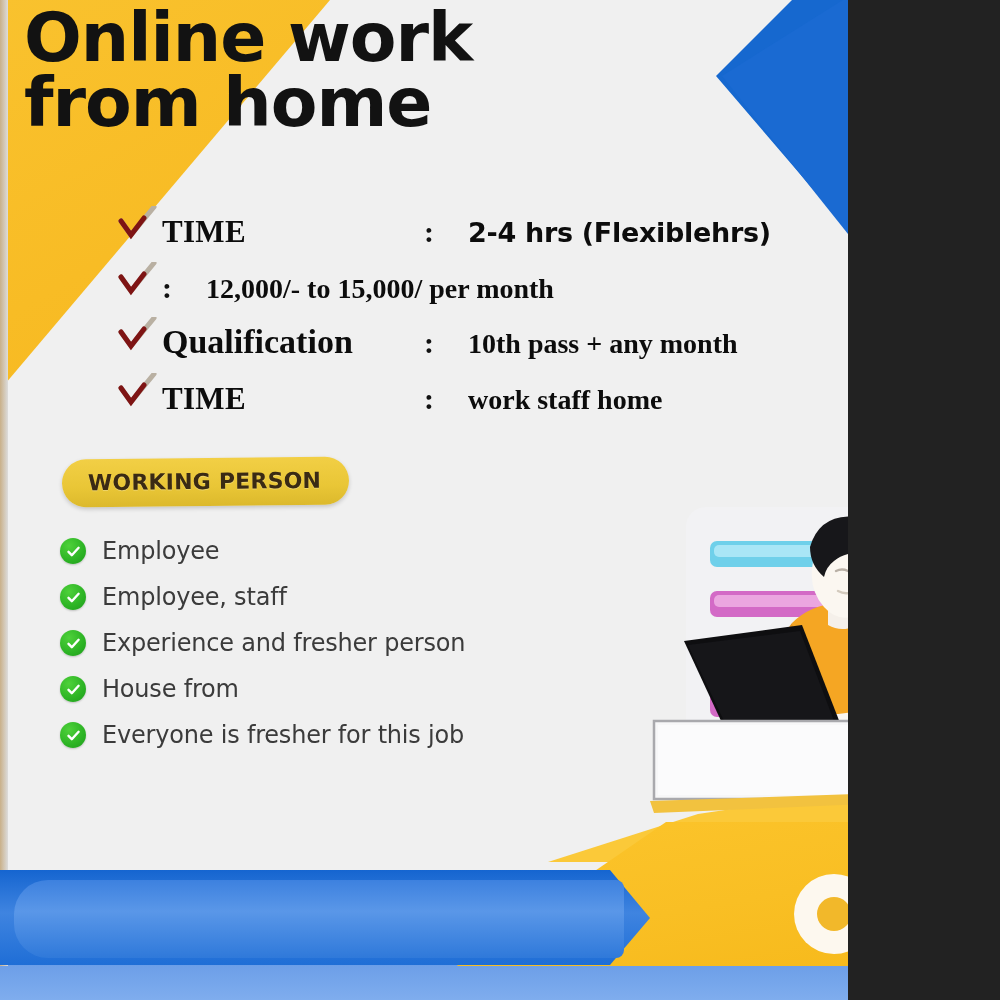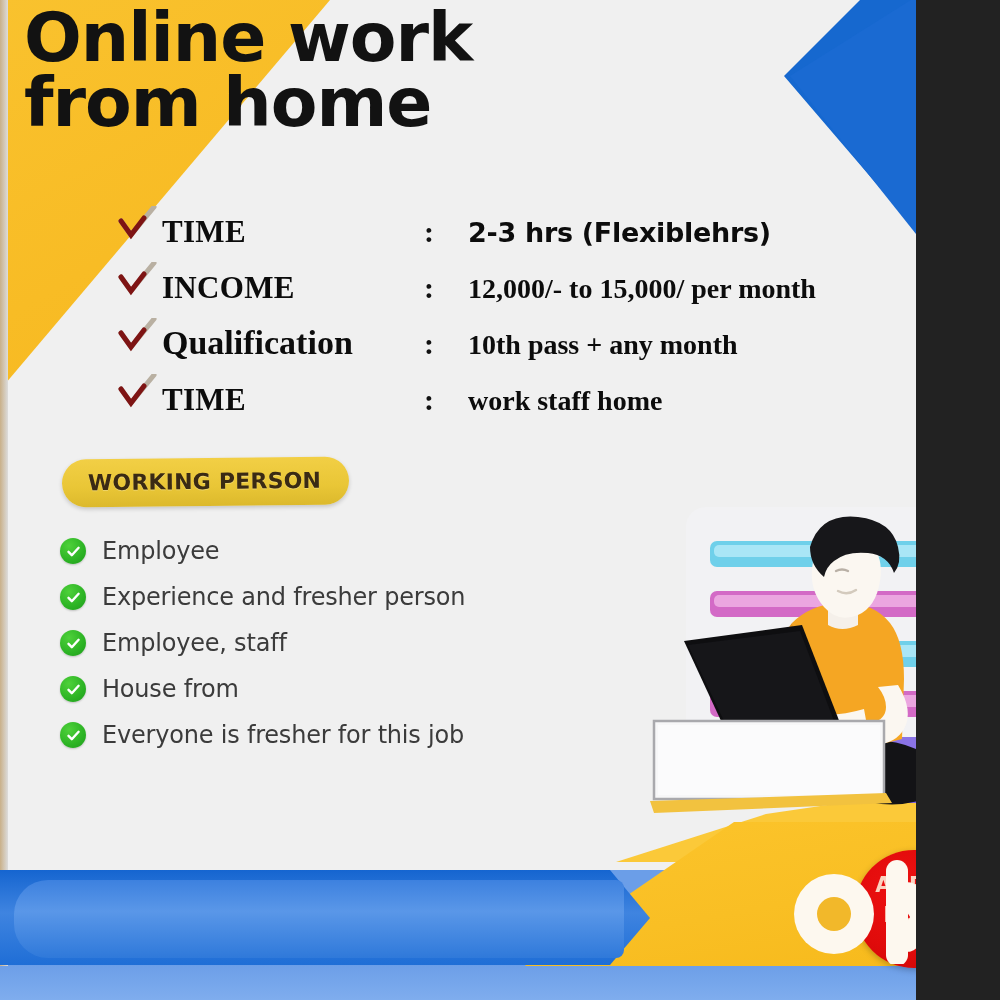--- a/index.html
+++ b/index.html
@@ -1,21 +1,21 @@
 <!DOCTYPE html>
 <html><head>
 <meta charset="utf-8">
 <title>Online work from home — advertisement</title>
 <style>
   html,body{margin:0;padding:0;background:#222;}
   *{box-sizing:border-box;}
 
   .poster{
     position:relative;
-    width:916px;height:1000px;
+    width:848px;height:1000px;
     overflow:hidden;
     background:#f0f0f0;
     font-family:"Liberation Sans", sans-serif;
     -webkit-font-smoothing:antialiased;
   }
 
   
   .bg-left-strip{
     position:absolute;left:0;top:0;width:8px;height:1000px;
     background:linear-gradient(to right,#c9b089,#dcdcdc);
@@ -207,31 +207,30 @@
 
     <div class="drow">
       <span class="tick">
         <svg width="40" height="34" viewBox="0 0 40 34">
           <path d="M3 15 L13 29 L36 1" fill="none" stroke="#b9b0a2" stroke-width="5" stroke-linecap="round"></path>
           <path d="M3 15 L13 29 L26 12" fill="none" stroke="#7e1414" stroke-width="5" stroke-linecap="round"></path>
         </svg>
       </span>
       <span class="dlabel">TIME</span>
       <span class="dcolon">:</span>
-      <span class="dvalue rounded">2-3 hrs (Flexiblehrs)</span>
+      <span class="dvalue rounded">2-4 hrs (Flexiblehrs)</span>
     </div>
 
     <div class="drow">
       <span class="tick">
         <svg width="40" height="34" viewBox="0 0 40 34">
           <path d="M3 15 L13 29 L36 1" fill="none" stroke="#b9b0a2" stroke-width="5" stroke-linecap="round"></path>
           <path d="M3 15 L13 29 L26 12" fill="none" stroke="#7e1414" stroke-width="5" stroke-linecap="round"></path>
         </svg>
       </span>
-      <span class="dlabel">INCOME</span>
       <span class="dcolon">:</span>
       <span class="dvalue">12,000/- to 15,000/ per month</span>
     </div>
 
     <div class="drow">
       <span class="tick">
         <svg width="40" height="34" viewBox="0 0 40 34">
           <path d="M3 15 L13 29 L36 1" fill="none" stroke="#b9b0a2" stroke-width="5" stroke-linecap="round"></path>
           <path d="M3 15 L13 29 L26 12" fill="none" stroke="#7e1414" stroke-width="5" stroke-linecap="round"></path>
         </svg>
@@ -269,30 +268,30 @@
       </span>
       <span class="clabel">Employee</span>
     </div>
 
     <div class="crow">
       <span class="cicon">
         <svg width="17" height="17" viewBox="0 0 17 17">
             <path d="M3.5 8.8 L6.8 12.2 L13.6 4.8" fill="none" stroke="#ffffff" stroke-width="2.4" stroke-linecap="round" stroke-linejoin="round"></path>
           </svg>
       </span>
+      <span class="clabel">Employee, staff</span>
+    </div>
+
+    <div class="crow">
+      <span class="cicon">
+        <svg width="17" height="17" viewBox="0 0 17 17">
+            <path d="M3.5 8.8 L6.8 12.2 L13.6 4.8" fill="none" stroke="#ffffff" stroke-width="2.4" stroke-linecap="round" stroke-linejoin="round"></path>
+          </svg>
+      </span>
       <span class="clabel">Experience and fresher person</span>
-    </div>
-
-    <div class="crow">
-      <span class="cicon">
-        <svg width="17" height="17" viewBox="0 0 17 17">
-            <path d="M3.5 8.8 L6.8 12.2 L13.6 4.8" fill="none" stroke="#ffffff" stroke-width="2.4" stroke-linecap="round" stroke-linejoin="round"></path>
-          </svg>
-      </span>
-      <span class="clabel">Employee, staff</span>
     </div>
 
     <div class="crow">
       <span class="cicon">
         <svg width="17" height="17" viewBox="0 0 17 17">
             <path d="M3.5 8.8 L6.8 12.2 L13.6 4.8" fill="none" stroke="#ffffff" stroke-width="2.4" stroke-linecap="round" stroke-linejoin="round"></path>
           </svg>
       </span>
       <span class="clabel">House from</span>
     </div>

